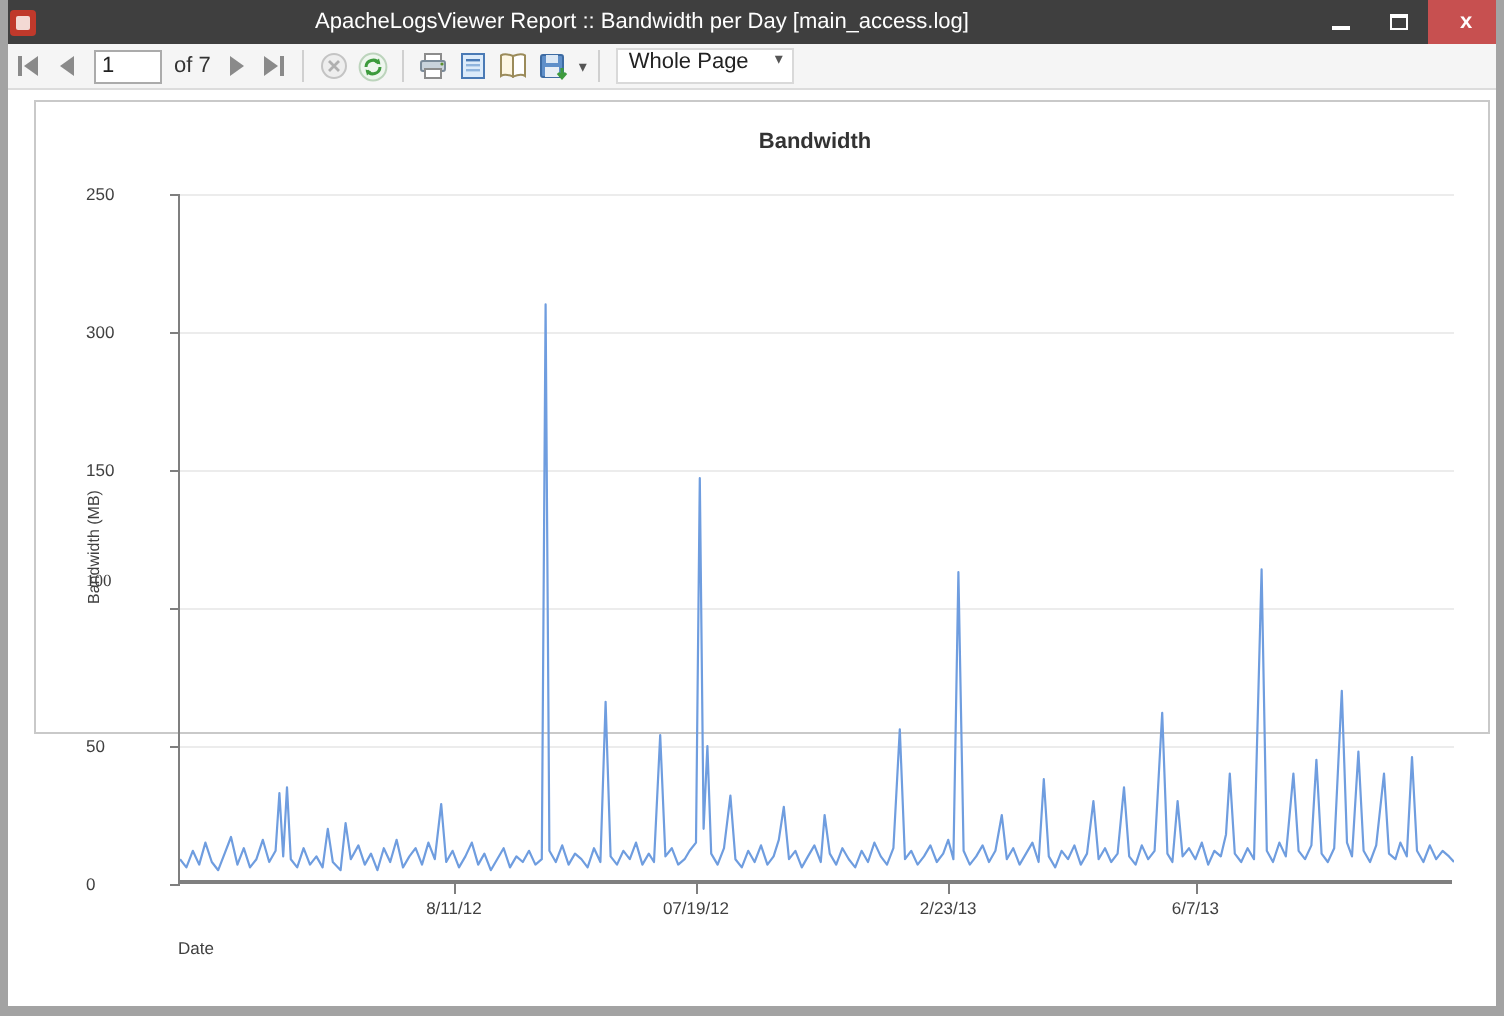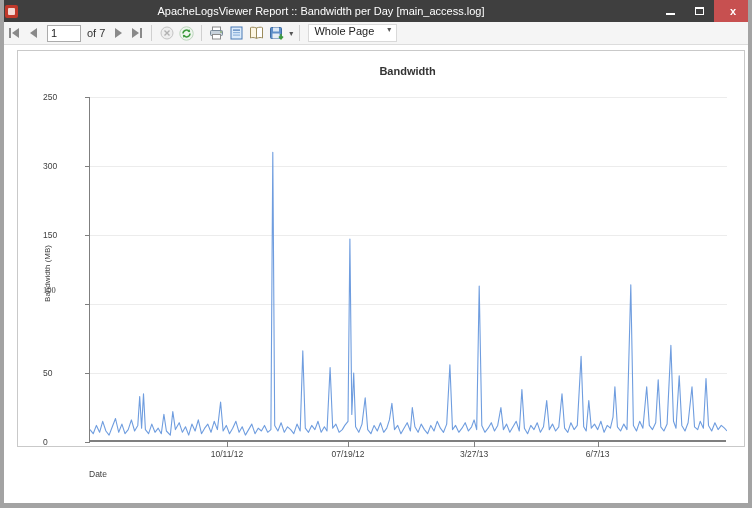--- a/index.html
+++ b/index.html
@@ -43,21 +43,21 @@
   .of-label { margin-right:2px; color:#333; }
   .icon16 { width:17px; height:17px; display:flex; align-items:center; justify-content:center; }
   .caret { font-size:8px; color:#555; margin-left:1px; }
   .zoom-combo {
     height:18px; background:#fff; border:1px solid #d9d9d9; display:flex; 
     padding:0 5px; gap:12px; color:#222; margin-left:2px;
   }
   
   .report-area { position:absolute; left:-4px; top:45px; width:752px; height:458px; background:#fff; }
   .page {
-    position:absolute; left:17px; top:5px; width:728px; height:397px;
+    position:absolute; left:17px; top:5px; width:728px; height:317px;
     background:#fff; border:1px solid #c9c9c9;
   }
   .chart-title { position:absolute; top:14px; left:71px; width:637px; text-align:center; font-size:11px; font-weight:bold; color:#333; }
   .plot { position:absolute; left:71px; top:46px; width:637px; height:345px; border-left:1px solid #7f7f7f; border-bottom:2px solid #7f7f7f; }
   .plot svg { position:absolute; left:0; top:0; }
   .gridline { position:absolute; left:0; width:637px; height:1px; background:#ececec; }
   .ytick { position:absolute; left:-5px; width:5px; height:1px; background:#7f7f7f; }
   .ylab { position:absolute; right:643px; width:40px; font-size:8.5px; color:#404040; margin-top:-5px; }
   .xtick { position:absolute; top:345px; width:1px; height:5px; background:#7f7f7f; }
   .xlab { position:absolute; top:352px; width:60px; margin-left:-30px; text-align:center; font-size:8.5px; color:#404040; }
@@ -184,25 +184,25 @@
           <div class="gridline" style="top: 138px;"></div>
           <div class="ytick" style="top: 138px;"></div>
           <div class="ylab" style="top: 138px;">150</div>
           <div class="gridline" style="top: 69px;"></div>
           <div class="ytick" style="top: 69px;"></div>
           <div class="ylab" style="top: 69px;">300</div>
           <div class="gridline" style="top: 0px;"></div>
           <div class="ytick" style="top: 0px;"></div>
           <div class="ylab" style="top: 0px;">250</div>
           <div class="xtick" style="left: 136.955px;"></div>
-          <div class="xlab" style="left: 136.955px;">10/11/12</div>
+          <div class="xlab" style="left: 136.955px;">8/11/12</div>
           <div class="xtick" style="left: 257.985px;"></div>
           <div class="xlab" style="left: 257.985px;">07/19/12</div>
           <div class="xtick" style="left: 384.111px;"></div>
-          <div class="xlab" style="left: 384.111px;">3/27/13</div>
+          <div class="xlab" style="left: 384.111px;">2/23/13</div>
           <div class="xtick" style="left: 507.689px;"></div>
           <div class="xlab" style="left: 507.689px;">6/7/13</div>
           <svg width="637" height="345" viewBox="0 0 637 345">
             <polyline points="0.0,332.6 3.2,336.7 6.4,328.4 9.6,335.3 12.7,324.3 15.9,334.0 19.1,338.1 22.3,329.8 25.5,321.5 28.7,335.3 31.9,327.1 35.0,336.7 38.2,332.6 41.4,322.9 44.6,334.0 47.8,328.4 49.7,299.5 51.6,331.2 53.5,296.7 55.4,332.6 58.6,336.7 61.8,327.1 65.0,335.3 68.2,331.2 71.3,336.7 73.9,317.4 76.4,334.0 80.3,338.1 82.8,314.6 85.4,332.6 89.2,325.7 92.4,335.3 95.5,329.8 98.7,338.1 101.9,327.1 105.1,334.0 108.3,322.9 111.5,336.7 114.7,331.2 117.8,327.1 121.0,335.3 124.2,324.3 127.4,332.6 130.6,305.0 133.1,334.0 136.3,328.4 139.5,336.7 142.7,331.2 145.9,324.3 149.1,335.3 152.2,329.8 155.4,338.1 158.6,332.6 161.8,327.1 165.0,336.7 168.2,331.2 171.4,334.0 174.5,328.4 177.7,335.3 180.9,332.6 182.8,55.2 184.7,328.4 187.9,334.0 191.1,325.7 194.3,335.3 197.5,329.8 200.7,332.6 203.8,336.7 207.0,327.1 210.2,334.0 212.8,253.9 215.3,331.2 218.5,335.3 221.7,328.4 224.9,332.6 228.0,324.3 231.2,335.3 234.4,329.8 237.0,334.0 240.1,270.5 242.7,331.2 245.9,327.1 249.1,335.3 252.3,332.6 254.8,328.4 258.0,324.3 259.9,142.1 261.8,317.4 263.7,276.0 265.6,329.8 268.8,335.3 272.0,327.1 275.2,300.8 277.7,332.6 280.9,336.7 284.1,328.4 287.3,334.0 290.5,325.7 293.7,335.3 296.8,331.2 299.4,322.9 301.9,306.4 304.5,332.6 307.7,328.4 310.9,336.7 314.0,331.2 317.2,325.7 320.4,334.0 322.3,310.5 324.9,329.8 328.1,335.3 331.2,327.1 334.4,332.6 337.6,336.7 340.8,328.4 344.0,334.0 347.2,324.3 350.4,331.2 353.5,335.3 356.7,327.1 359.9,267.7 362.5,332.6 365.6,328.4 368.8,335.3 372.0,331.2 375.2,325.7 378.4,334.0 381.6,329.8 384.1,322.9 386.7,332.6 389.2,189.1 391.8,328.4 394.9,335.3 398.1,331.2 401.3,325.7 404.5,334.0 407.7,328.4 410.9,310.5 413.4,332.6 416.6,327.1 419.8,335.3 423.0,329.8 426.2,324.3 429.3,334.0 431.9,292.6 434.4,331.2 437.6,336.7 440.8,328.4 444.0,332.6 447.2,325.7 450.4,335.3 453.5,329.8 456.7,303.6 459.3,332.6 462.5,327.1 465.6,334.0 468.8,329.8 472.0,296.7 474.6,331.2 477.8,335.3 480.9,325.7 484.1,332.6 487.3,328.4 491.1,259.4 493.7,329.8 496.2,334.0 498.8,303.6 501.3,331.2 504.5,327.1 507.7,332.6 510.9,324.3 514.1,335.3 517.2,328.4 520.4,331.2 523.0,320.2 524.9,289.8 527.4,329.8 530.6,334.0 533.8,327.1 537.0,332.6 540.8,187.7 543.4,328.4 546.5,334.0 549.7,324.3 552.9,331.2 556.7,289.8 559.3,328.4 562.5,332.6 565.7,325.7 568.2,282.9 570.8,329.8 573.9,334.0 577.1,327.1 580.9,248.4 583.5,324.3 586.0,331.2 589.2,278.8 591.8,328.4 595.0,334.0 598.1,325.7 602.0,289.8 604.5,329.8 607.7,332.6 610.2,324.3 613.4,331.2 616.0,281.5 618.5,328.4 621.7,334.0 624.9,325.7 628.1,332.6 631.3,328.4 634.5,331.2 637.0,334.0" fill="none" stroke="#6f9ddf" stroke-width="1.1" stroke-linejoin="round"></polyline>
           </svg>
         </div>
       <div class="xaxis-title">Date</div>
     </div>
   </div>
 

